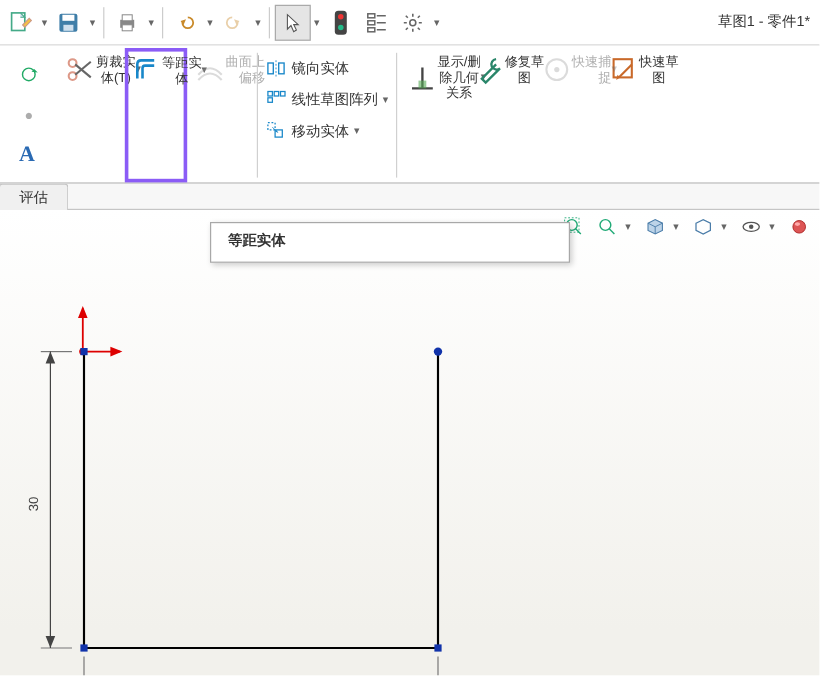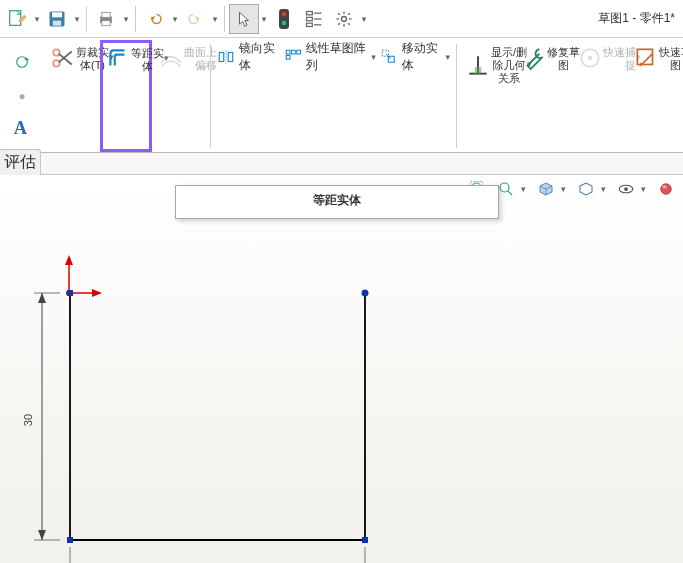--- a/index.html
+++ b/index.html
@@ -28,54 +28,54 @@
   }
   .rb-col { display:flex; flex-direction:column; align-items:center; padding:2px 4px 0 4px; }
   .rb-col.tall { justify-content:flex-start; }
   .rb-big {
     width:48px; display:flex; flex-direction:row; align-items:center;
     cursor:pointer; text-align:center; padding:2px;
   }
   .rb-big .lbl { font-size:11px; line-height:13px; margin-top:2px; white-space:pre; }
   .rb-big.disabled .lbl { color:#b0b0b0;text-align:right; }
   .rb-ico { width:28px; height:28px; display:flex; align-items:center; justify-content:center; }
-  .rb-stack { display:flex; flex-direction:row; gap:4px; padding:2px 4px; }
+  .rb-stack { display:flex; flex-direction:column; gap:4px; padding:2px 4px; }
   .rb-row { display:flex; align-items:center; gap:4px; cursor:pointer; height:22px; }
   .rb-row .lbl { font-size:12px; }
   .highlighted {
     border:3px solid #8b5cf6; padding:0;
   }
   .dd-caret::after{
     content:"▾"; font-size:9px; color:#666; display:block; text-align:center; margin-top:-2px;
   }
   .vsep { width:1px; background:#d0d0d0; margin:4px 2px; }
   .tabrow {
     height:22px; background:#f7f7f7; border-bottom:1px solid #c5c5c5;
     display:flex; align-items:flex-end;
   }
   .tab {
-    padding:2px 4px; border:1px solid #c5c5c5; border-bottom:none;
-    border-radius:3px 3px 0 0; background:#f0f0f0; font-size:16px;
+    padding:2px 16px; border:1px solid #c5c5c5; border-bottom:none;
+    border-radius:3px 3px 0 0; background:#f0f0f0; font-size:12px;
     position:relative; top:1px; margin-left:-1px;
   }
   .canvas-wrap {
     position:absolute; left:0; top:175px; right:0; bottom:0;
     background:linear-gradient(#ffffff, #f2f1ec 90%);
   }
   .view-toolbar {
     position:absolute; right:2px; top:0; height:28px;
     display:flex; align-items:center; gap:2px;
     background:rgba(255,255,255,0.0); padding:2px;
   }
   .vt-btn { width:26px; height:24px; display:flex; align-items:center; justify-content:center; cursor:pointer; }
   .vt-dd { width:10px; font-size:9px; color:#666; }
   .tooltip {
-    position:absolute; left:175px; top:185px; width:324px;
+    position:absolute; left:175px; top:185px; width:300px;
     border:1px solid #a8a8a8; background:#fff; box-shadow:2px 2px 5px rgba(0,0,0,.2);
-    padding:6px 14px; z-index:50;text-align:center;
+    padding:6px 14px; z-index:50;
   }
   .tooltip .tt-title { font-weight:bold; font-size:12px; margin-bottom:3px; }
   .tooltip .tt-body { font-size:12px; line-height:17px; }
   .sketch { position:absolute; left:0; top:0; width:100%; height:100%; }
   .dim-text { font-size:11px; fill:#444; font-family:Arial; }
   svg { display:block; }
 </style>
 </head>
 <body>
 

